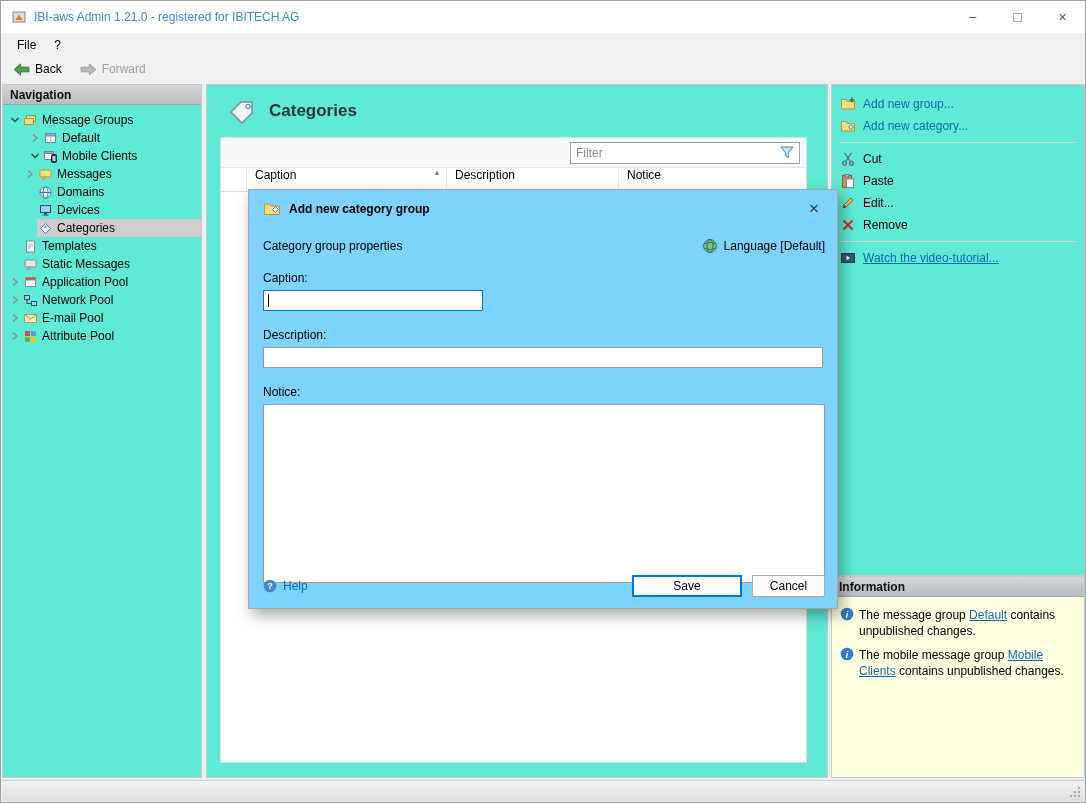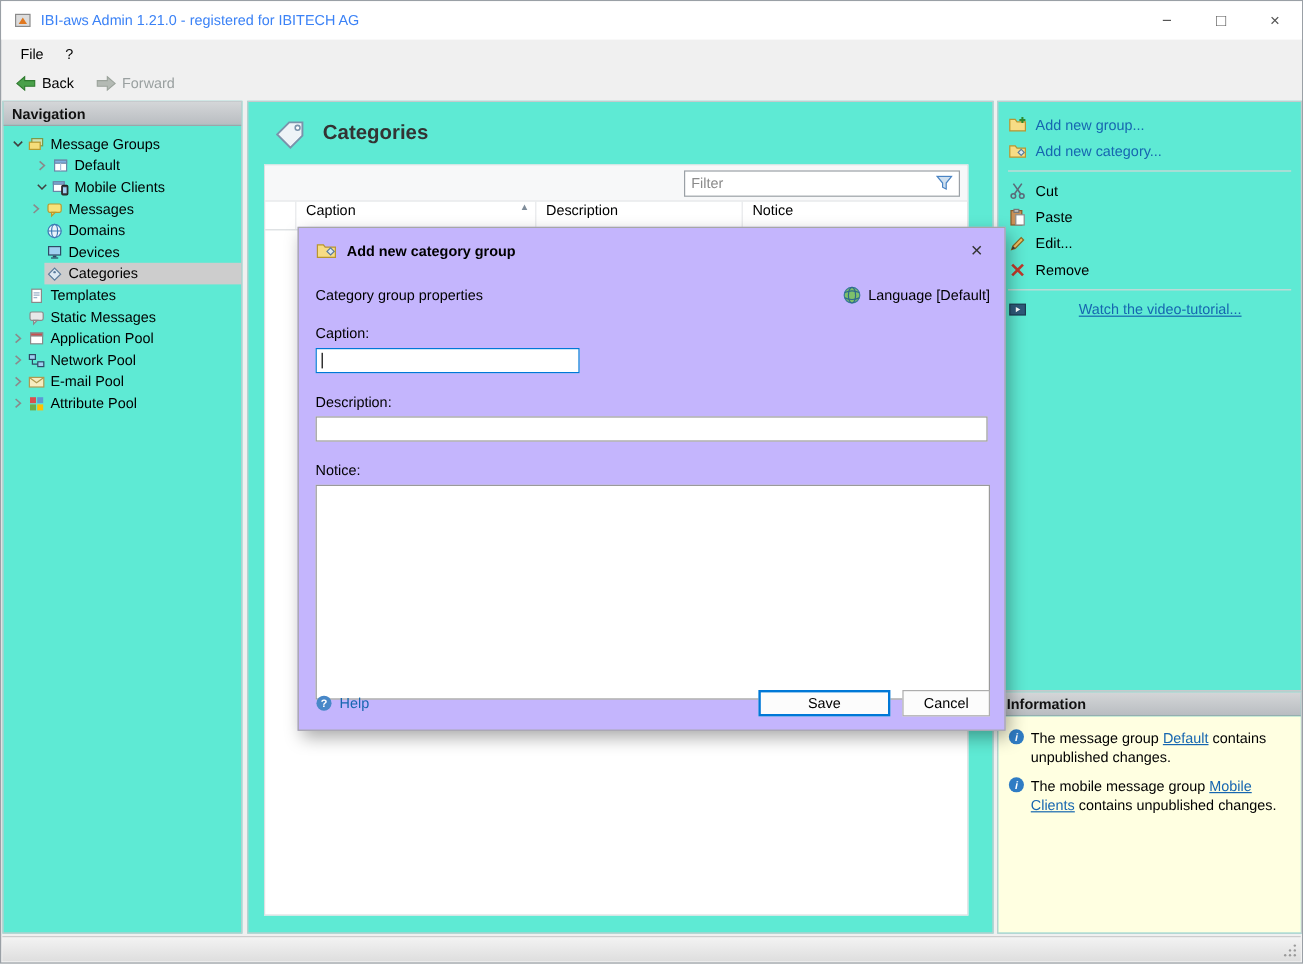--- a/index.html
+++ b/index.html
@@ -57,30 +57,30 @@
   .th-blank { width:26px; padding-left:0; }
   .th-caption { width:200px; justify-content:space-between; padding-right:5px; }
   .th-desc { width:172px; }
   .th-notice { flex:1; border-right:none; }
   .sort-ind { font-size:8px; color:#7f8c99; }
 
   
   .action-list { padding-top:8px; }
   .action-item { display:flex; align-items:center; gap:7px; height:22px; padding-left:8px; cursor:default; }
   .action-item.link .action-label { color:#1666b0; cursor:pointer; }
-  .action-item.underline .action-label { text-decoration:underline;margin-left:36px; }
+  .action-item.underline .action-label { text-decoration:underline; }
   .action-sep { border-top:1px solid #d6d6d6; margin:5px 8px; }
 
   
   .info-item { display:flex; align-items:flex-start; gap:5px; padding:6px 4px 2px 8px; }
   .info-text { line-height:16px; width:221px; }
   .info-link { color:#1666b0; text-decoration:underline; cursor:pointer; }
 
   
-  .dialog { position:absolute; left:247px; top:188px; width:590px; height:420px; background:#c4b5fd; border:1px solid #a6a6a6; box-shadow:4px 6px 14px rgba(0,0,0,.35); }
+  .dialog { position:absolute; left:247px; top:188px; width:590px; height:420px; background:#7dd3fc; border:1px solid #a6a6a6; box-shadow:4px 6px 14px rgba(0,0,0,.35); }
   .dlg-header { display:flex; align-items:center; gap:8px; padding:9px 10px 0 14px; }
   .dlg-title { font-weight:bold; }
   .dlg-close { margin-left:auto; font-size:17px; color:#333; width:26px; text-align:center; cursor:pointer; }
   .dlg-section { display:flex; align-items:center; margin:19px 12px 0 14px; }
   .dlg-lang { margin-left:auto; display:flex; align-items:center; gap:6px; cursor:pointer; }
   .dlg-label { margin:17px 14px 0 14px; }
   .input-wrap { position:relative; margin:5px 14px 0 14px; }
   .input-wrap.narrow { width:220px; }
   .dlg-input { display:block; width:100%; height:21px; border:1px solid #9a9a9a; padding:2px 4px; font:12px "Liberation Sans","DejaVu Sans",sans-serif; outline:none; }
   .dlg-input.focused { border:1px solid #0078d7; }

